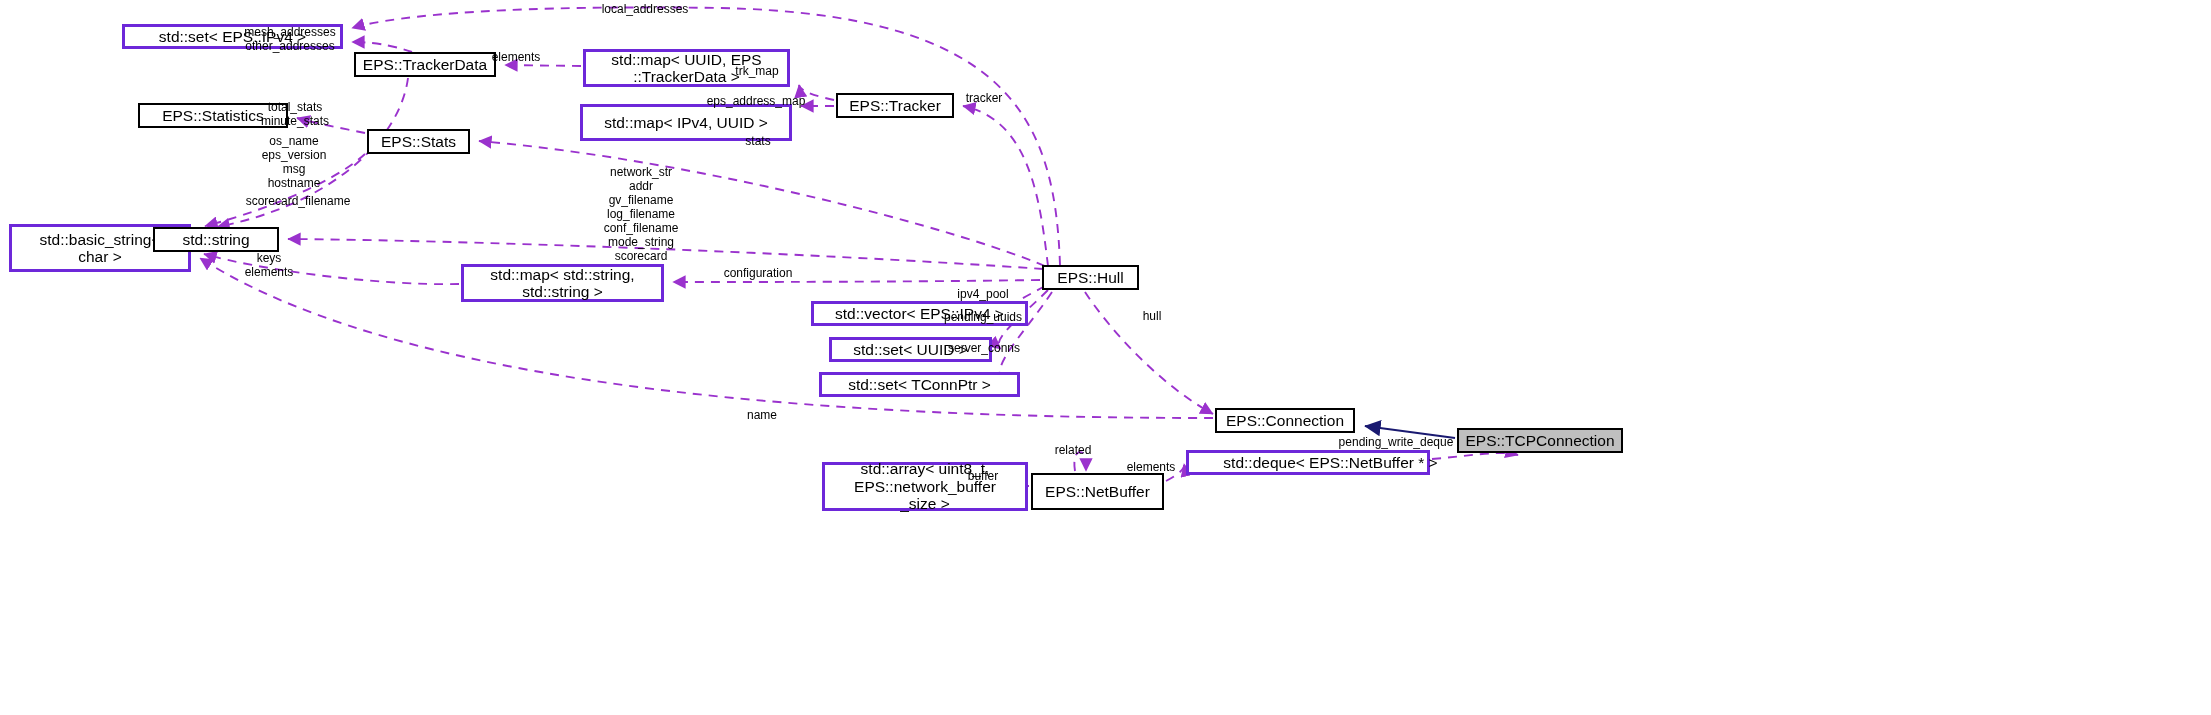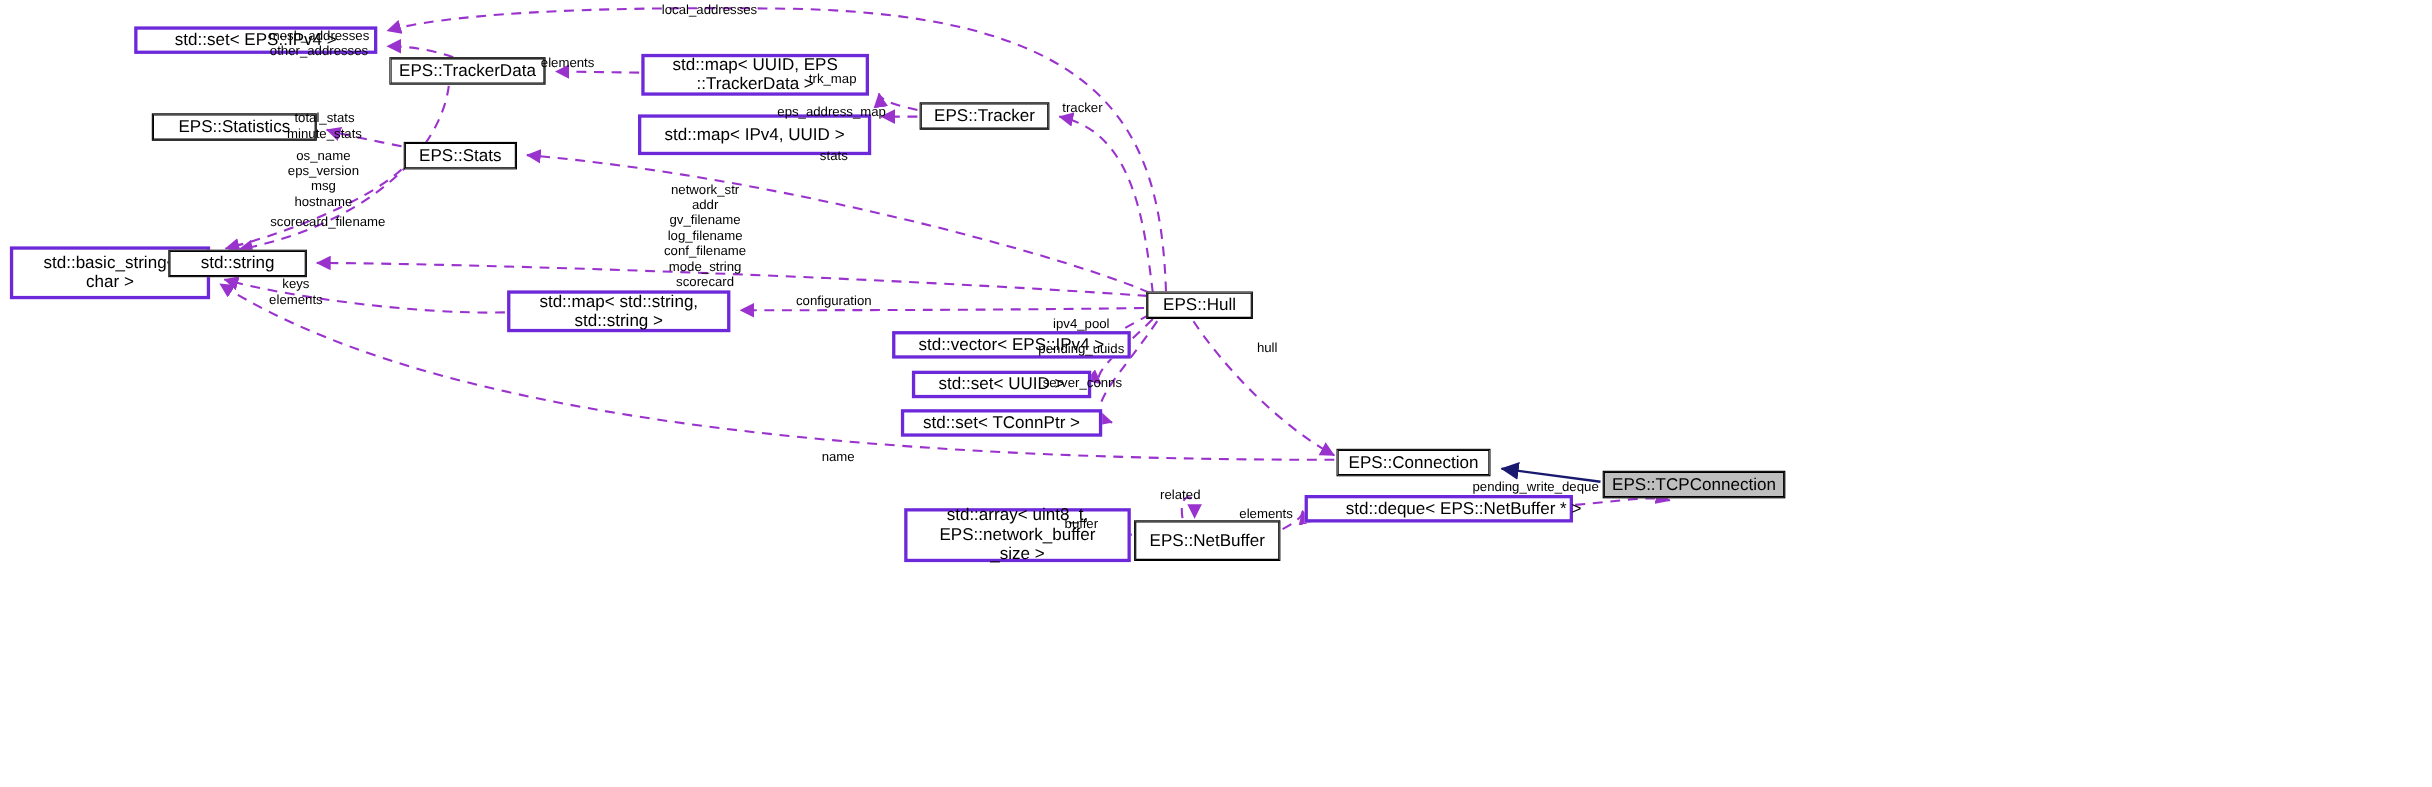--- a/index.html
+++ b/index.html
@@ -98,21 +98,21 @@
   <div class="node cls" style="left:354px;top:52px;width:142px;height:25px;">EPS::TrackerData</div>
   <div class="node cls" style="left:367px;top:129px;width:103px;height:25px;">EPS::Stats</div>
   <div class="node tmpl" style="left:583px;top:49px;width:207px;height:38px;">std::map&lt; UUID, EPS
 ::TrackerData &gt;</div>
   <div class="node tmpl" style="left:580px;top:104px;width:212px;height:37px;">std::map&lt; IPv4, UUID &gt;</div>
   <div class="node cls" style="left:836px;top:93px;width:118px;height:25px;">EPS::Tracker</div>
   <div class="node tmpl" style="left:461px;top:264px;width:203px;height:38px;">std::map&lt; std::string,
 std::string &gt;</div>
   <div class="node tmpl" style="left:811px;top:301px;width:217px;height:25px;">std::vector&lt; EPS::IPv4 &gt;</div>
   <div class="node tmpl" style="left:829px;top:337px;width:163px;height:25px;">std::set&lt; UUID &gt;</div>
-  <div class="node tmpl" style="left:819px;top:372px;width:183px;height:25px;">std::set&lt; TConnPtr &gt;</div>
+  <div class="node tmpl" style="left:819px;top:372px;width:201px;height:25px;">std::set&lt; TConnPtr &gt;</div>
   <div class="node cls" style="left:1042px;top:265px;width:97px;height:25px;">EPS::Hull</div>
   <div class="node cls" style="left:1215px;top:408px;width:140px;height:25px;">EPS::Connection</div>
   <div class="node hl" style="left:1457px;top:428px;width:166px;height:25px;">EPS::TCPConnection</div>
   <div class="node tmpl" style="left:822px;top:462px;width:206px;height:49px;">std::array&lt; uint8_t,
 EPS::network_buffer
 _size &gt;</div>
   <div class="node cls" style="left:1031px;top:473px;width:133px;height:37px;">EPS::NetBuffer</div>
   <div class="node tmpl" style="left:1186px;top:450px;width:244px;height:25px;padding-left:45px;">std::deque&lt; EPS::NetBuffer * &gt;</div>
 
   <div class="elabel" style="left:645px;top:2px;">local_addresses</div>

